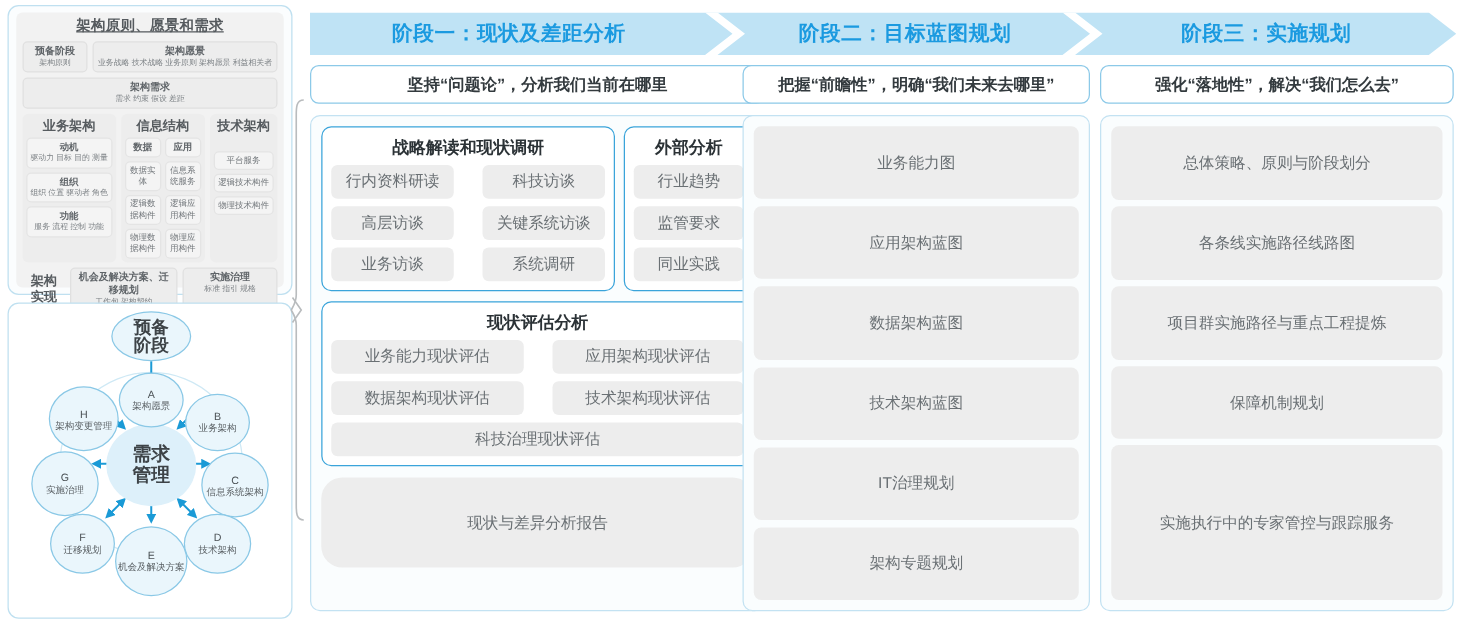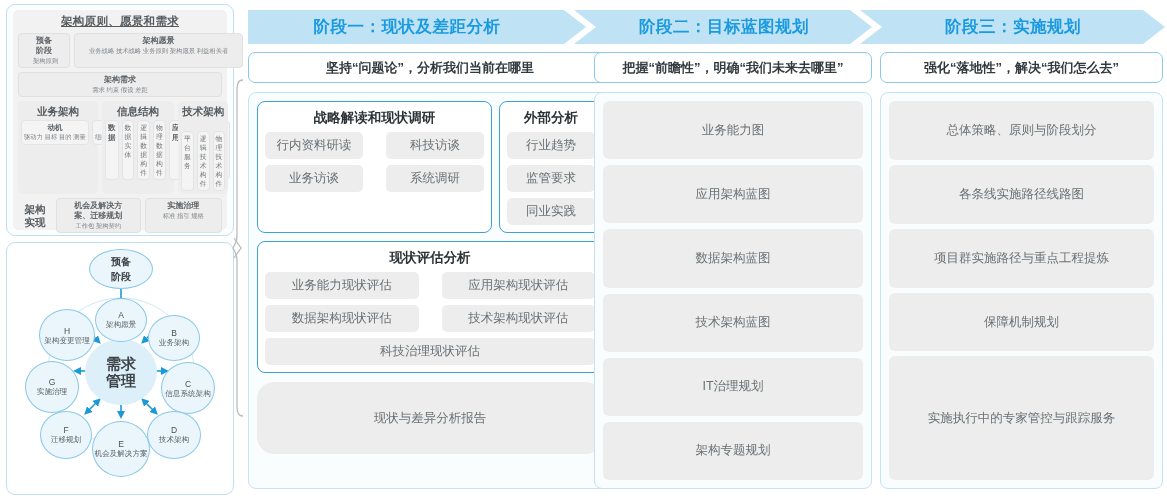--- a/index.html
+++ b/index.html
@@ -25,32 +25,32 @@
     padding: 4px 5px;
     display: flex; flex-direction: column; gap: 4px;
   }
   .tg-title {
     text-align: center; font-weight: bold; color: #555a5e;
     font-size: 11.5px; letter-spacing: .3px; line-height: 15px; text-decoration: underline;
   }
   .tg-row { display: flex; gap: 4px; }
   .tg-box {
     background: #ededed; border: 1px solid #e0e0e0; border-radius: 4px;
-    padding: 2px 14px; text-align: center; color: #6d7276;
+    padding: 2px 3px; text-align: center; color: #6d7276;
   }
   .tg-hd { font-weight: bold; font-size: 8px; line-height: 10px; color: #5f6468; }
   .tg-sub { font-size: 6.3px; line-height: 9px; color: #7d8286; white-space: nowrap; }
 
   .arch-cols { display: flex; gap: 4px; }
   .arch-col { background: #ededed; border-radius: 5px; padding: 3px; }
   .arch-col-title {
     text-align: center; font-weight: bold; font-size: 10.5px;
     color: #565b5f; line-height: 14px; margin-bottom: 2px;
   }
-  .stack { display: flex; flex-direction: row; gap: 3px; }
+  .stack { display: flex; flex-direction: column; gap: 3px; }
   .mini {
     background: #f4f4f4; border: 1px solid #e4e4e4; border-radius: 4px;
     text-align: center; padding: 2px 2px;
   }
   .mini-hd { font-weight: bold; font-size: 7.5px; line-height: 10px; color: #5f6468; }
   .mini-sub { font-size: 6.3px; line-height: 8.5px; color: #7d8286; white-space: nowrap; }
   .mini-t { font-size: 6.8px; line-height: 9px; color: #72777b; }
 
   .realize-row { display: flex; gap: 4px; align-items: stretch; }
   .realize-label {
@@ -68,21 +68,21 @@
     background: #eaf6fc; border: 1px solid #8ac8e6;
     display: flex; flex-direction: column; align-items: center; justify-content: center;
     text-align: center; color: #3c4246;
   }
   .node .nl { font-size: 8.5px; line-height: 10px; color: #4a5054; }
   .node .nt { font-size: 7.6px; line-height: 9.5px; color: #5a6064; }
   .node.center {
     background: #ddf0fa; border: none;
   }
   .node.center .nt { font-size: 15px; font-weight: bold; line-height: 17px; color: #3d4347; }
-  .node.prep .nt { font-size: 10px; font-weight: bold; line-height: 15px; color: #3d4347; }
+  .node.prep .nt { font-size: 14px; font-weight: bold; line-height: 15px; color: #3d4347; }
 
   
   .bracket { position: absolute; left: 232px; top: 78px; width: 18px; height: 340px; }
 
   
   .phase-band { position: absolute; left: 248px; top: 10px; width: 917px; height: 34px; }
   .phase-title {
     position: absolute; top: 0; height: 34px;
     display: flex; align-items: center; justify-content: center;
     font-weight: bold; font-size: 16.5px; color: #1b9ae0; letter-spacing: .5px;
@@ -336,20 +336,24 @@
 
       <div style="display:flex; gap:7px;">
 
         <div class="grp" style="flex:1;">
           <div class="grp-title">战略解读和现状调研</div>
           <div class="chip-row">
             <div class="chip">行内资料研读</div>
             <div class="chip">科技访谈</div>
           </div>
           <div class="chip-row">
+            <div class="chip">高层访谈</div>
+            <div class="chip">关键系统访谈</div>
+          </div>
+          <div class="chip-row">
             <div class="chip">业务访谈</div>
             <div class="chip">系统调研</div>
           </div>
         </div>
 
         <div class="grp" style="width:104px;">
           <div class="grp-title">外部分析</div>
           <div class="chip-row">
             <div class="chip">行业趋势</div>
           </div>

